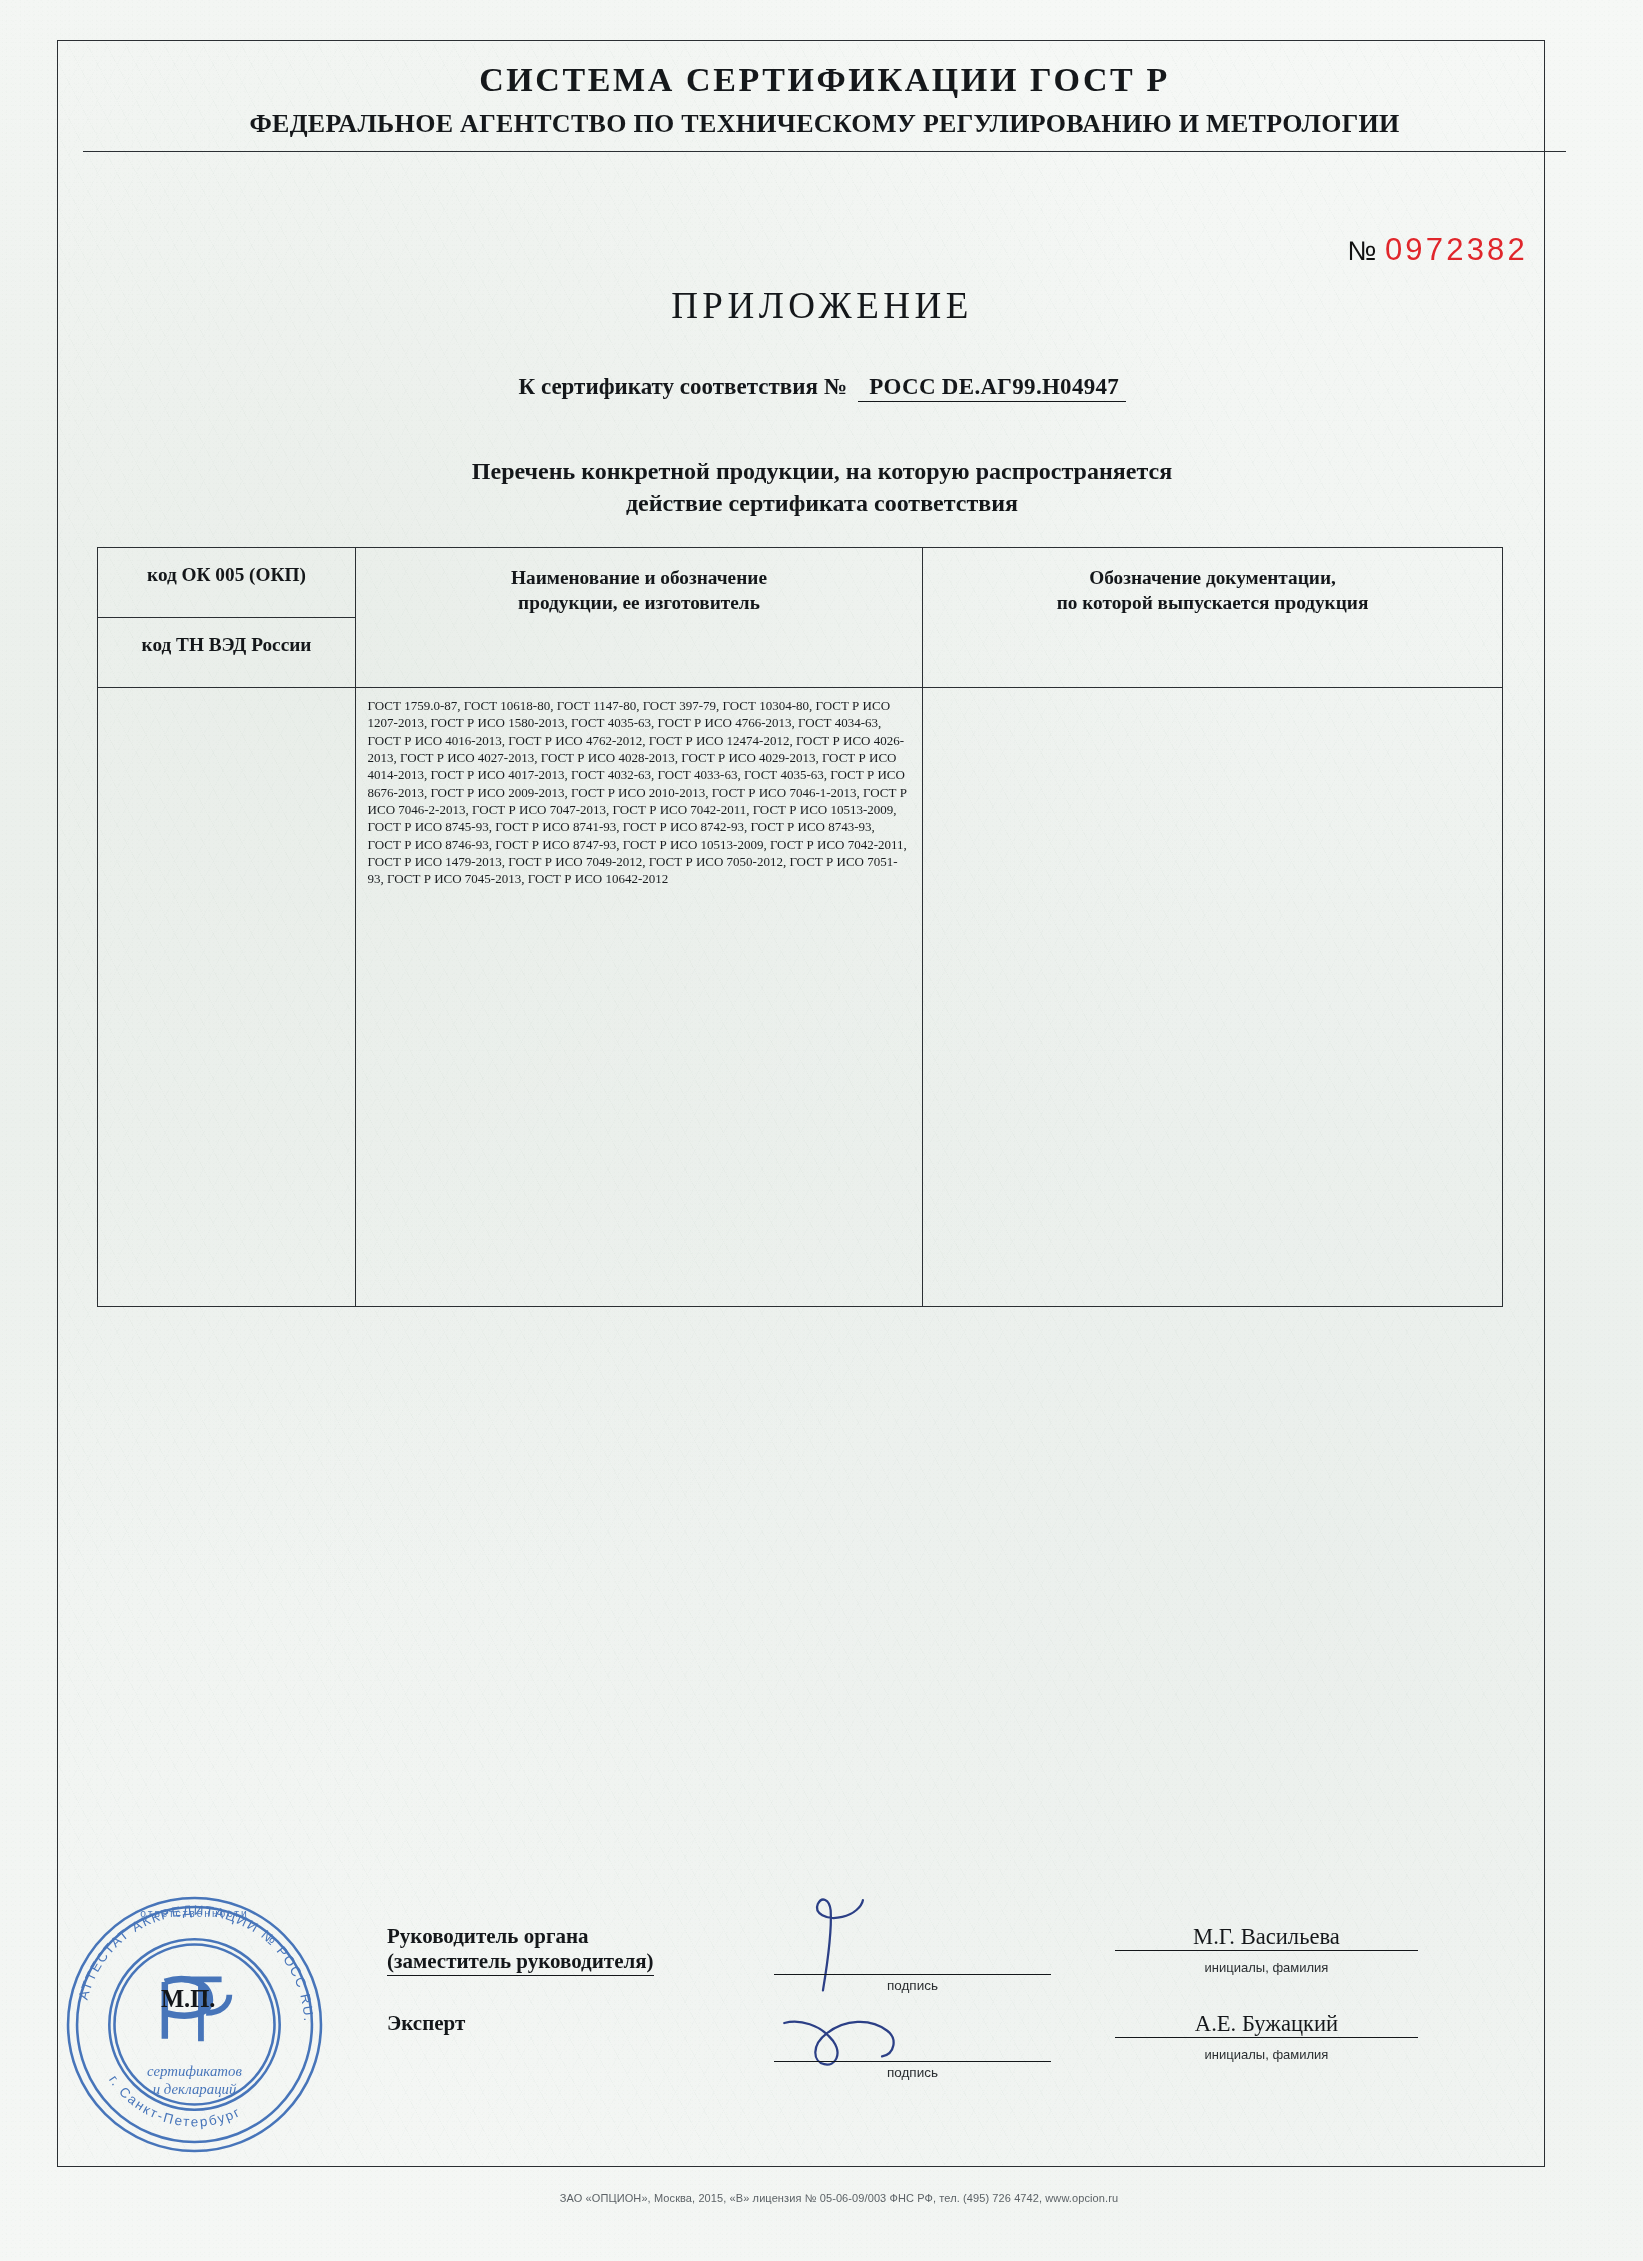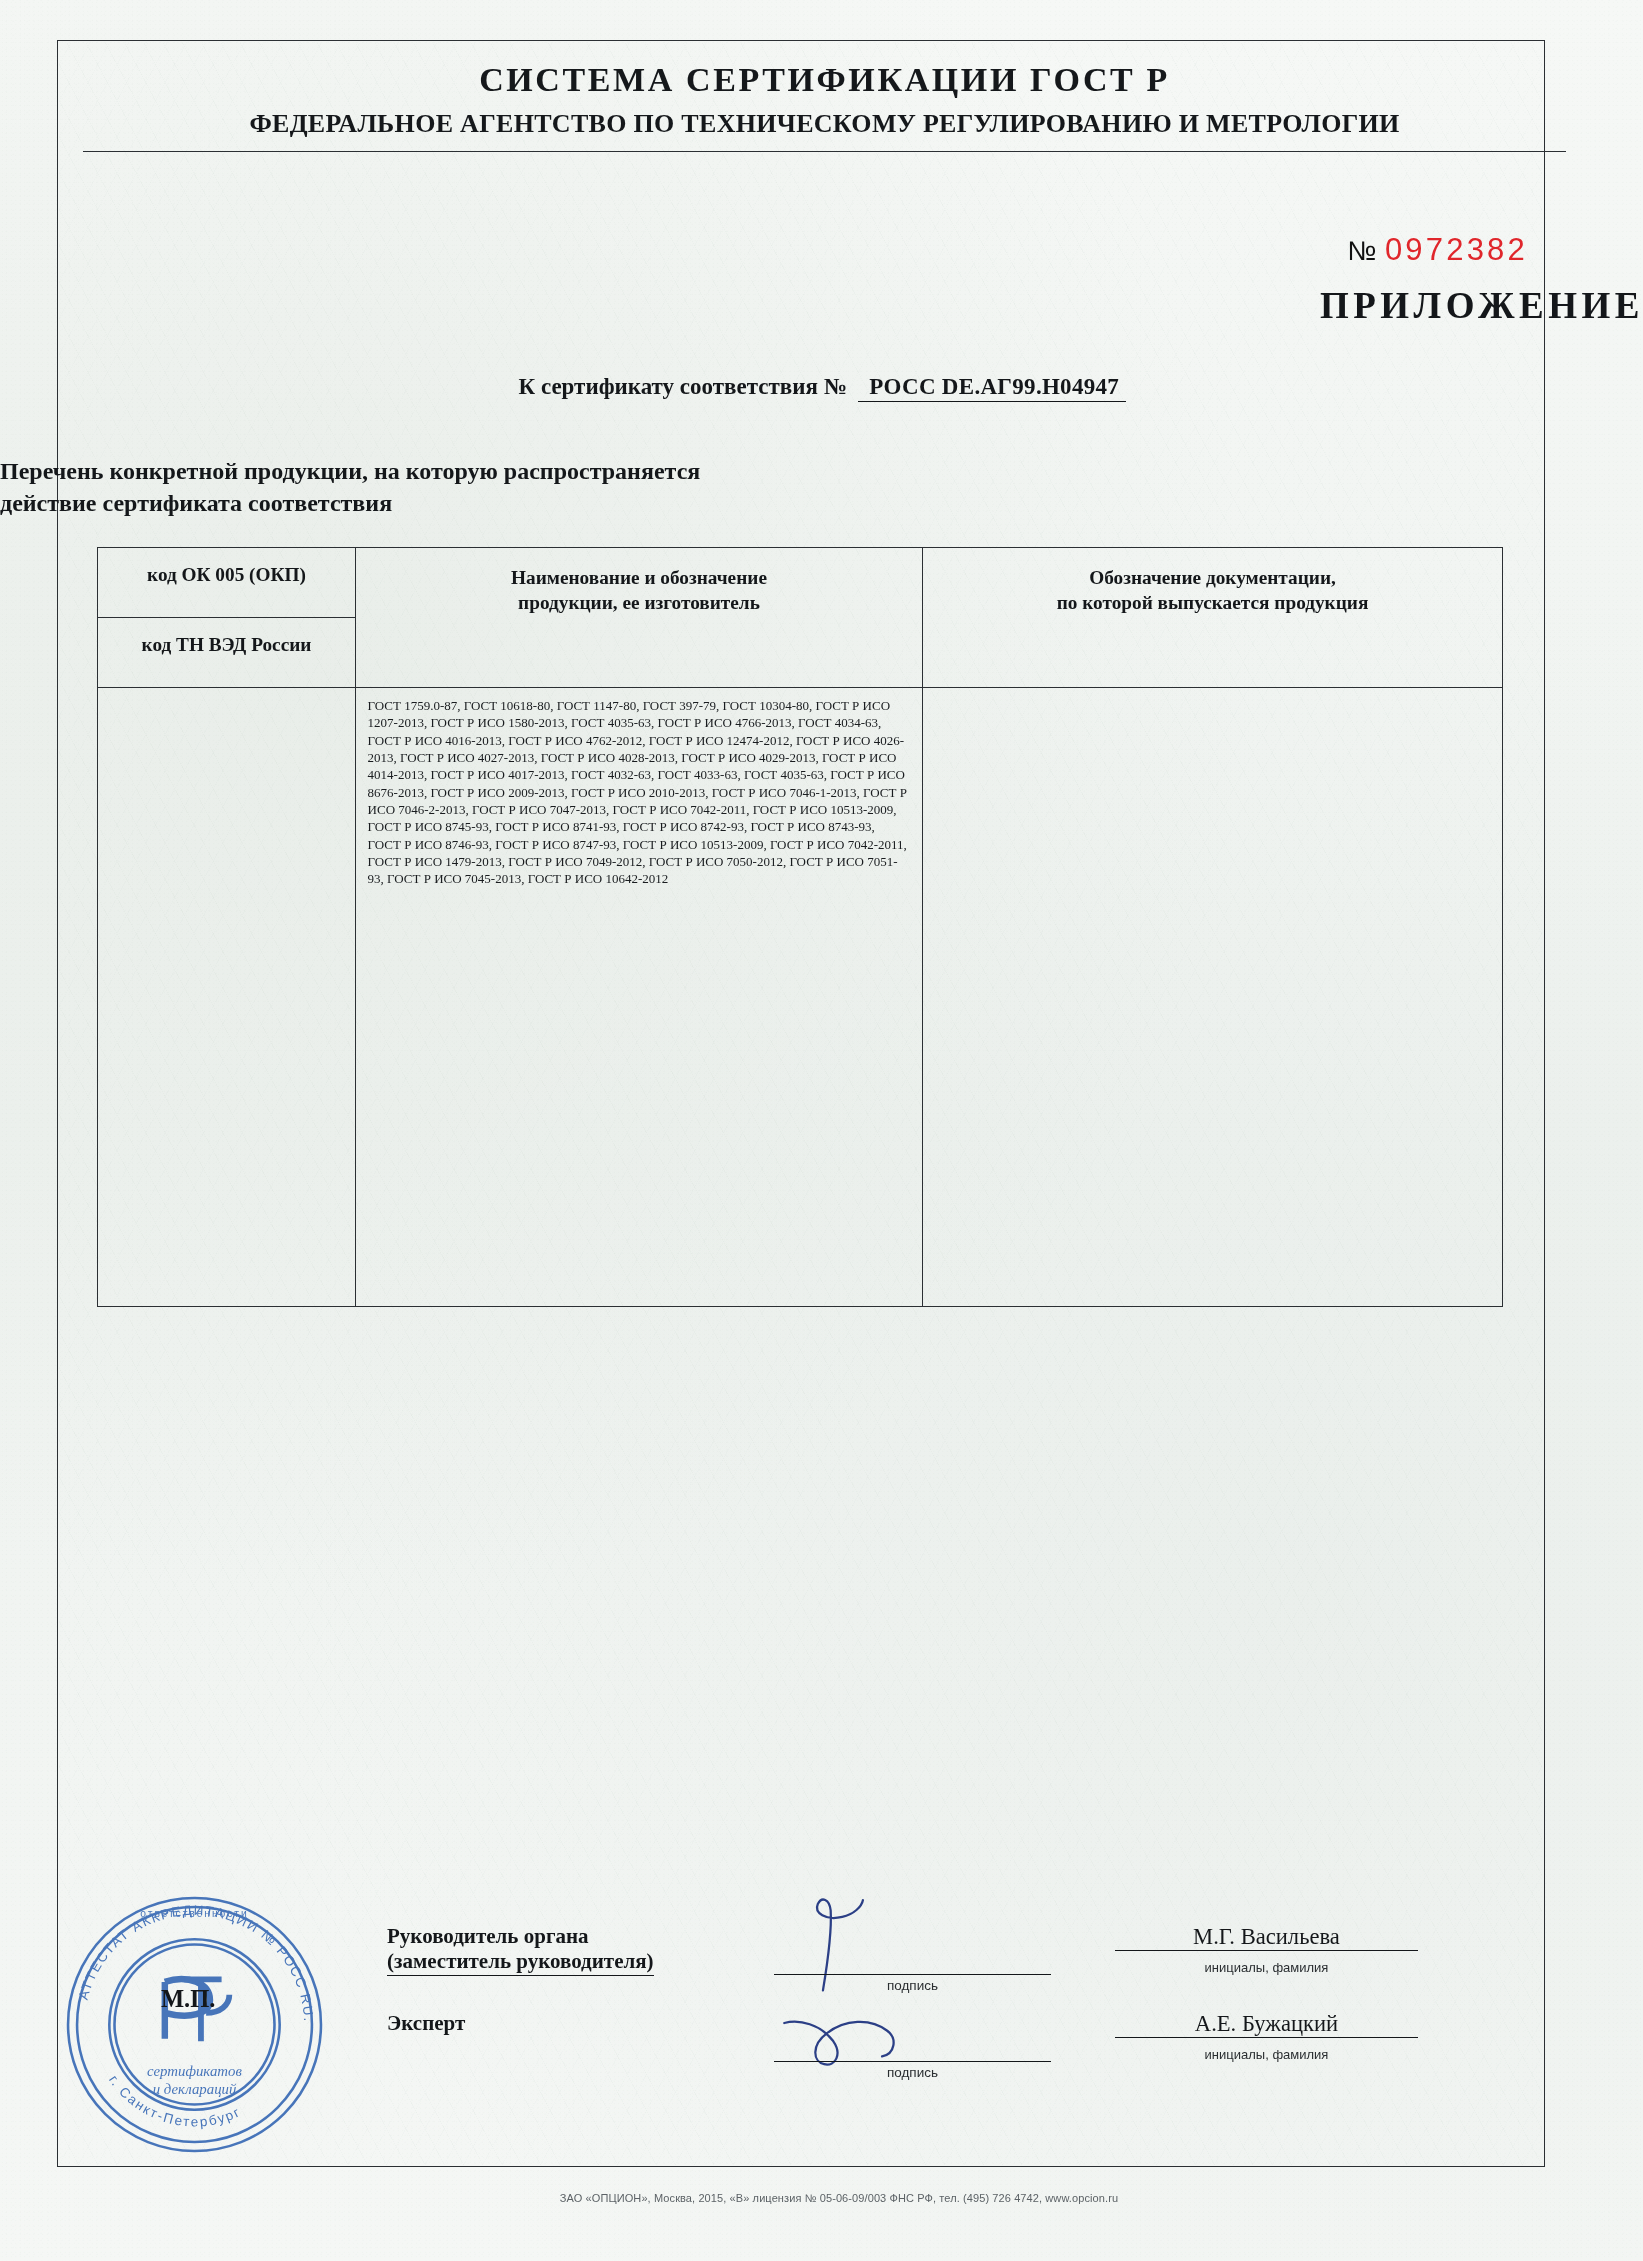--- a/index.html
+++ b/index.html
@@ -82,23 +82,23 @@
     color: #e0262b;
     font-size: 31px;
     letter-spacing: 3.2px;
     font-family: "Liberation Sans", sans-serif;
   }
   .doc-title {
     position: absolute;
     left: 0;
     right: 0;
     top: 284px;
-    text-align: right;
+    text-align: center;
     font-size: 37px;
-    font-weight: bold;
+    font-weight: normal;
     letter-spacing: 4.5px;
     color: #14171a;
   }
   .cert-line {
     position: absolute;
     left: 0;
     right: 0;
     top: 374px;
     text-align: center;
     font-size: 23px;
@@ -111,21 +111,21 @@
     padding: 0 6.4px 1.9px 11.6px;
     margin-left: 5.2px;
     letter-spacing: 0.3px;
     margin-top: 24px;
   }
   .subtitle {
     position: absolute;
     left: 0;
     right: 0;
     top: 455px;
-    text-align: left;
+    text-align: center;
     font-size: 24px;
     font-weight: bold;
     line-height: 1.35;
     color: #14171a;
   }
   
   .ptable {
     position: absolute;
     left: 97px;
     top: 547px;

